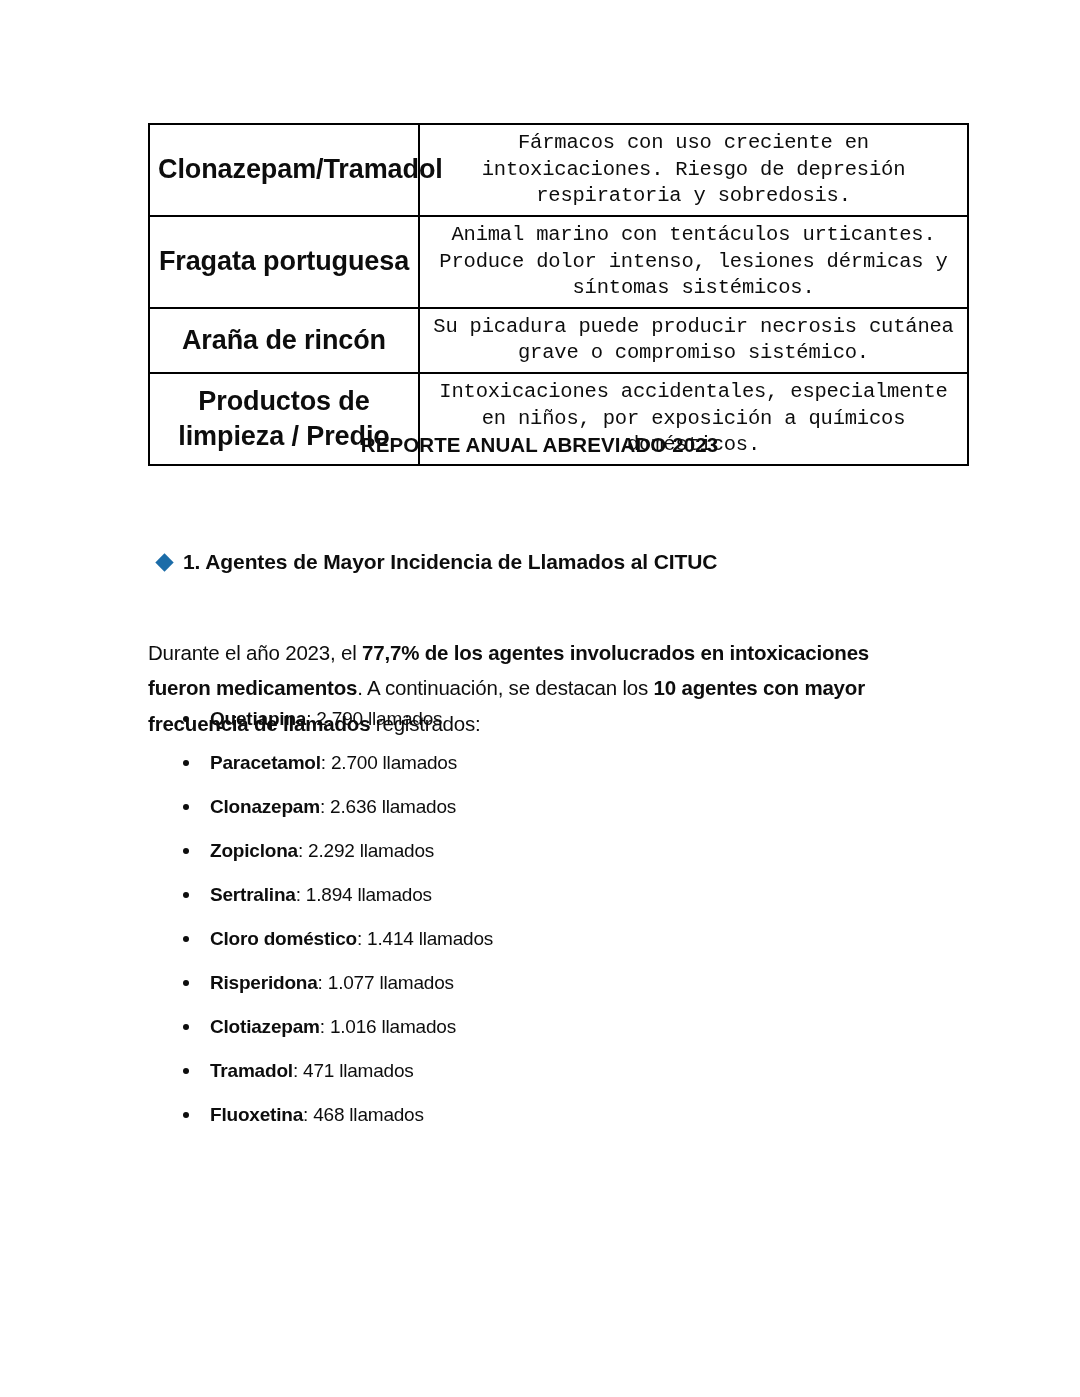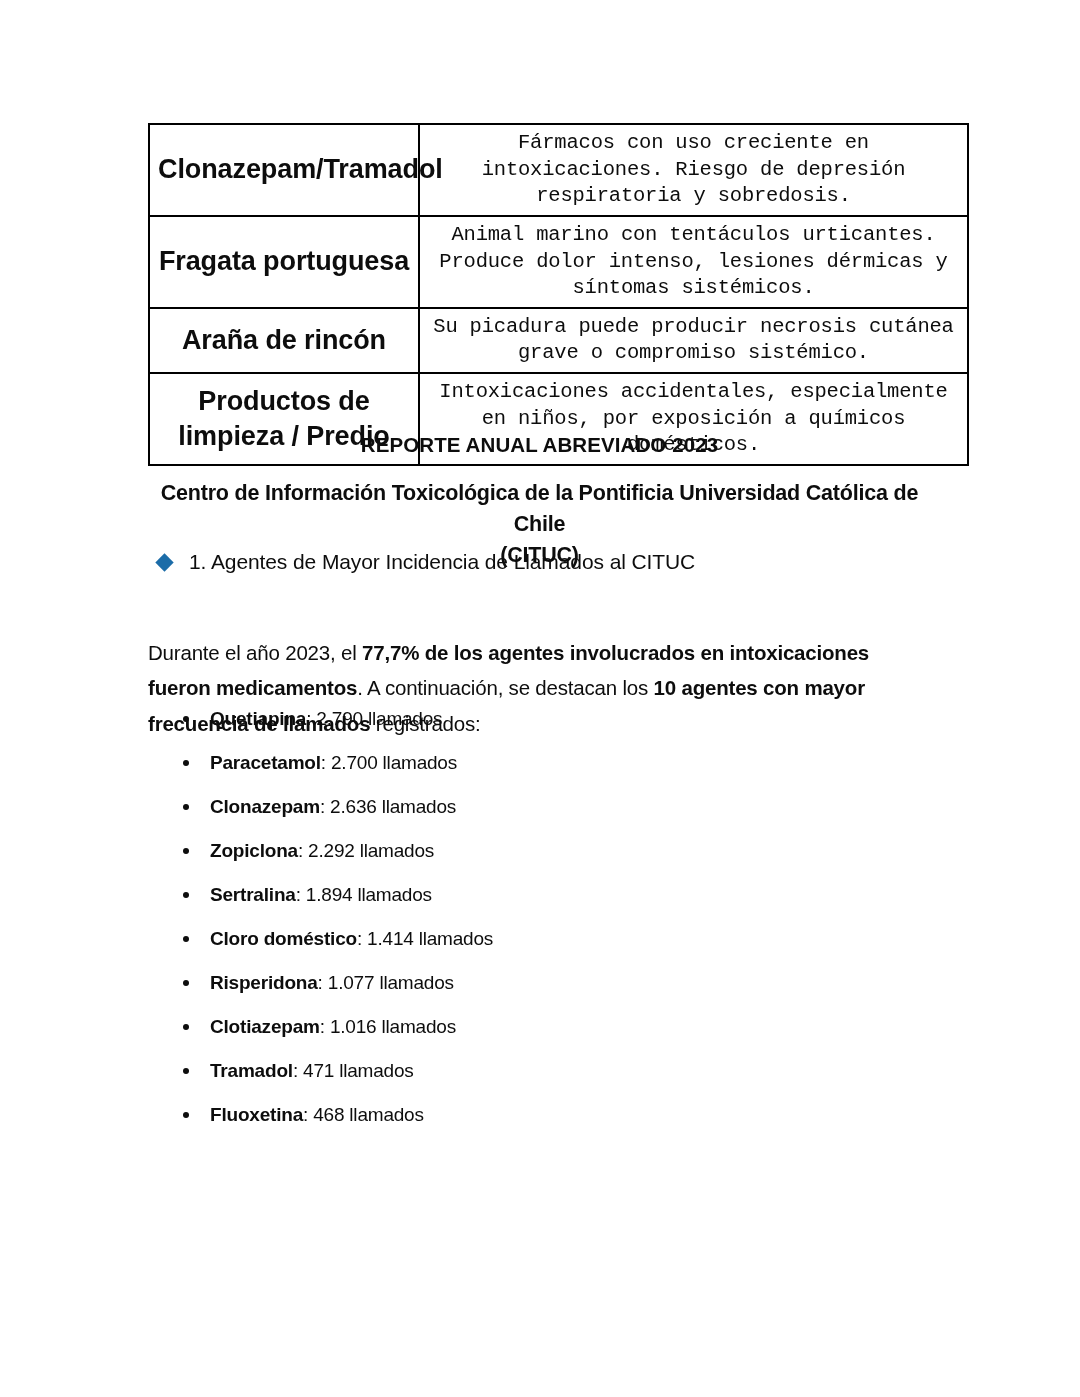--- a/index.html
+++ b/index.html
@@ -91,24 +91,23 @@
   }
   .diamond-bullet {
     width: 13px;
     height: 13px;
     background: #1b6ca8;
     transform: rotate(45deg);
     flex: 0 0 auto;
     margin-left: 10px;
   }
   .section-heading-text {
-    font-weight: normal;
+    font-weight: bold;
     font-size: 21px;
     letter-spacing: -0.1px;
-    margin-left: 6px;
   }
 
   
   .intro-paragraph {
     position: absolute;
     left: 148px;
     top: 614px;
     width: 740px;
     font-size: 20.5px;
     line-height: 1.75;
@@ -170,24 +169,20 @@
       </tr>
       <tr>
         <td class="col-name">Productos de limpieza / Predio</td>
         <td class="col-desc">Intoxicaciones accidentales, especialmente en niños, por exposición a químicos domésticos.</td>
       </tr>
     </tbody>
   </table>
 
   <div class="report-title">REPORTE ANUAL ABREVIADO 2023</div>
 
-  <div class="org-title">
-    <span>Centro de Información Toxicológica de la Pontificia Universidad Católica de Chile</span><br>
-    <span>(CITUC)</span>
-  </div>
 
   <div class="section-heading">
     <span class="diamond-bullet" style="background: rgb(27, 108, 168);"></span>
     <span class="section-heading-text">1. Agentes de Mayor Incidencia de Llamados al CITUC</span>
   </div>
 
   <p class="intro-paragraph">
     <span>Durante el año 2023, el </span><b>77,7% de los agentes involucrados en intoxicaciones fueron medicamentos</b><span>. A continuación, se destacan los </span><b>10 agentes con mayor frecuencia de llamados</b><span> registrados:</span>
   </p>
 

